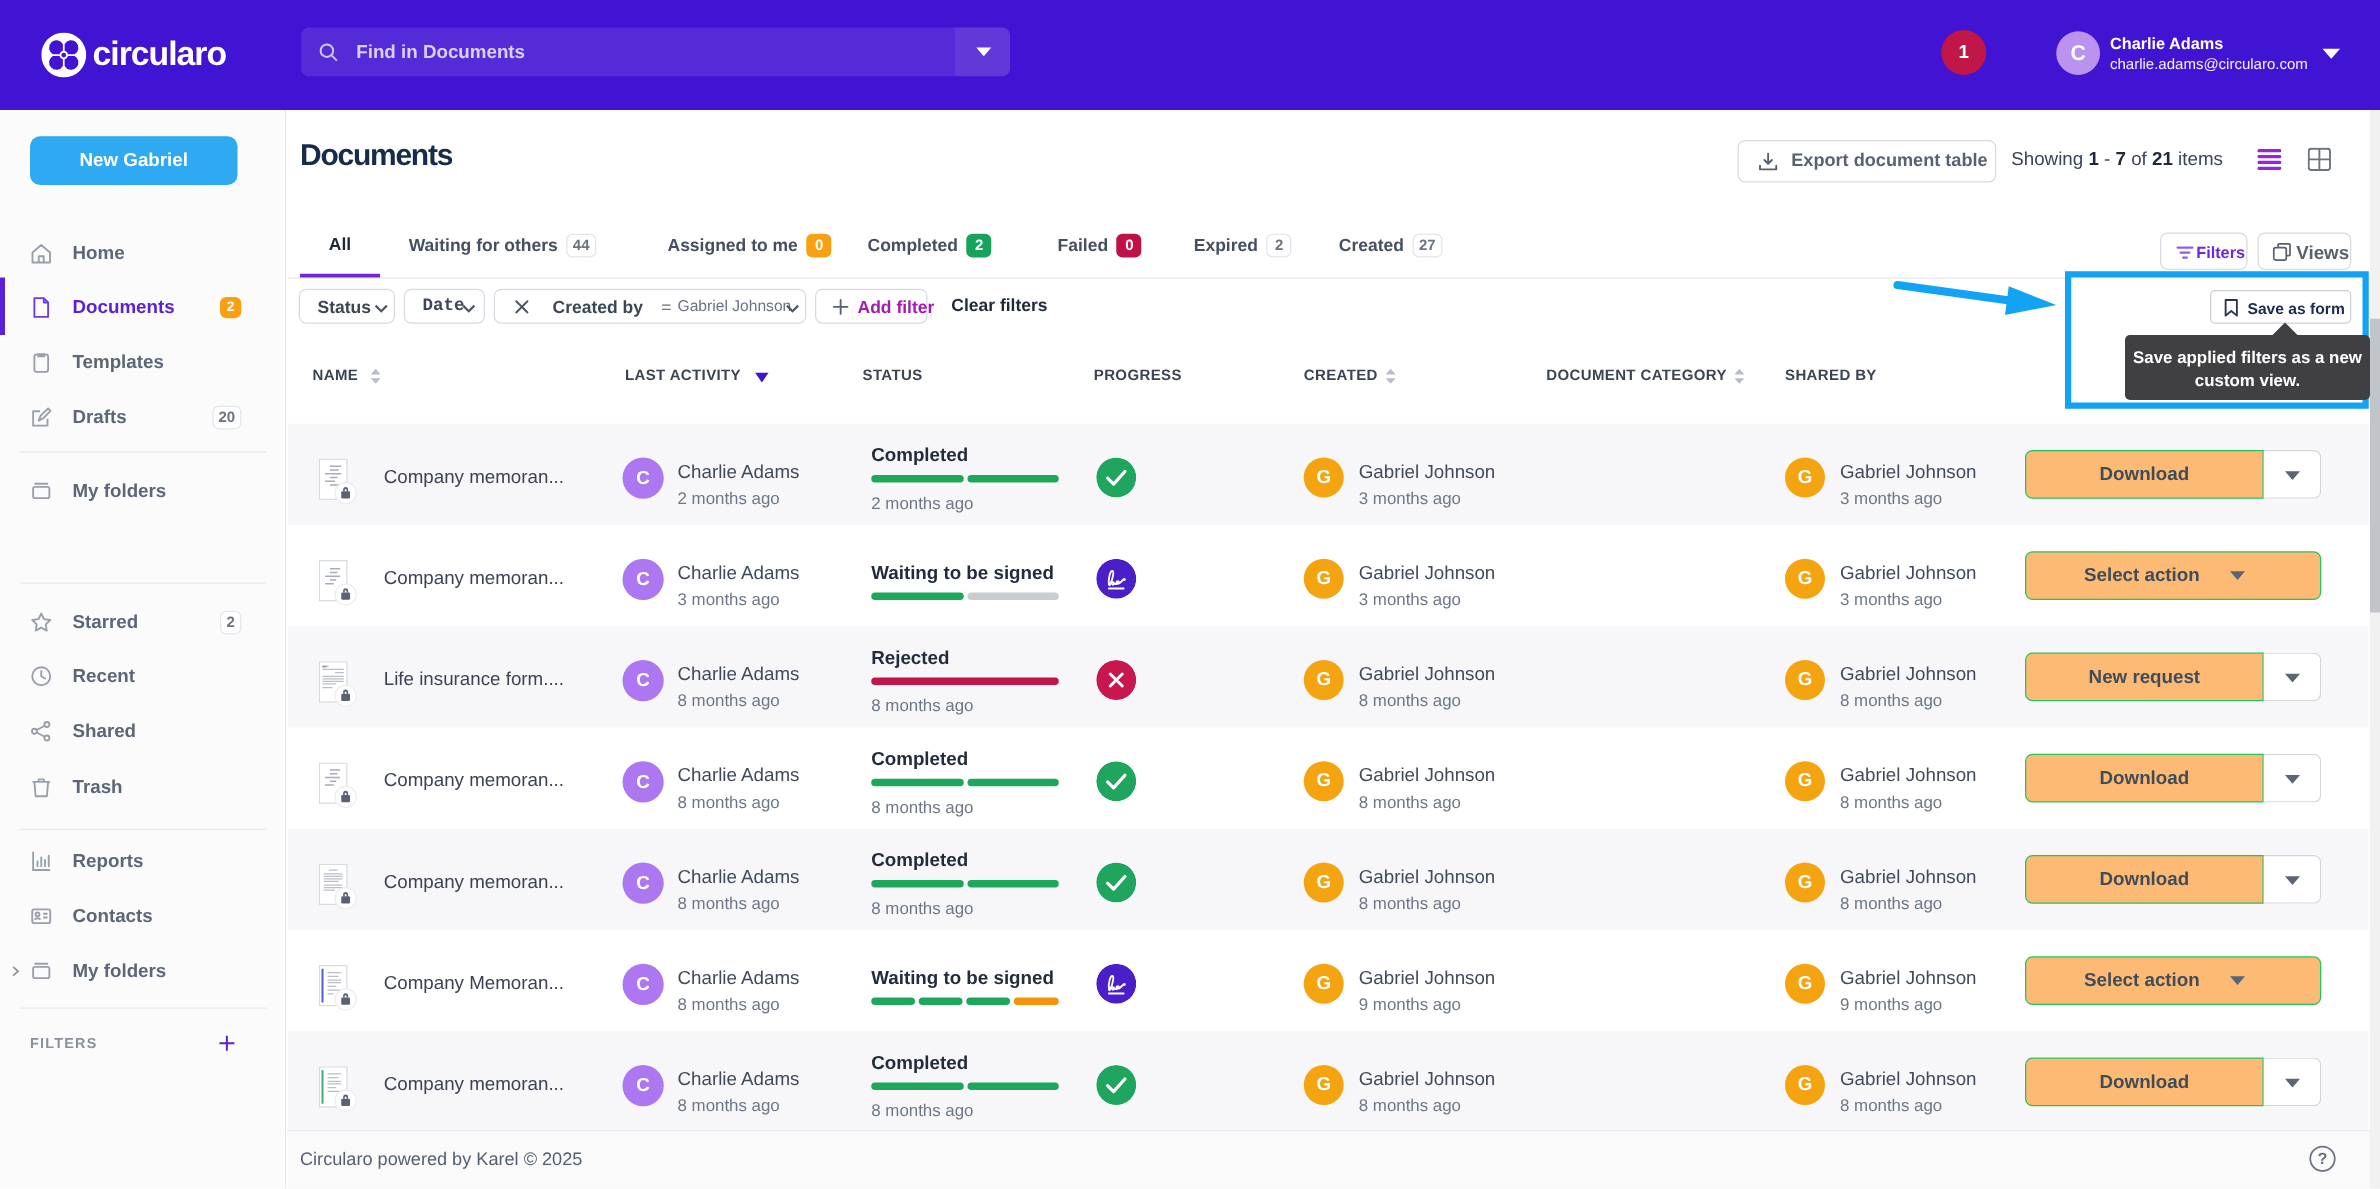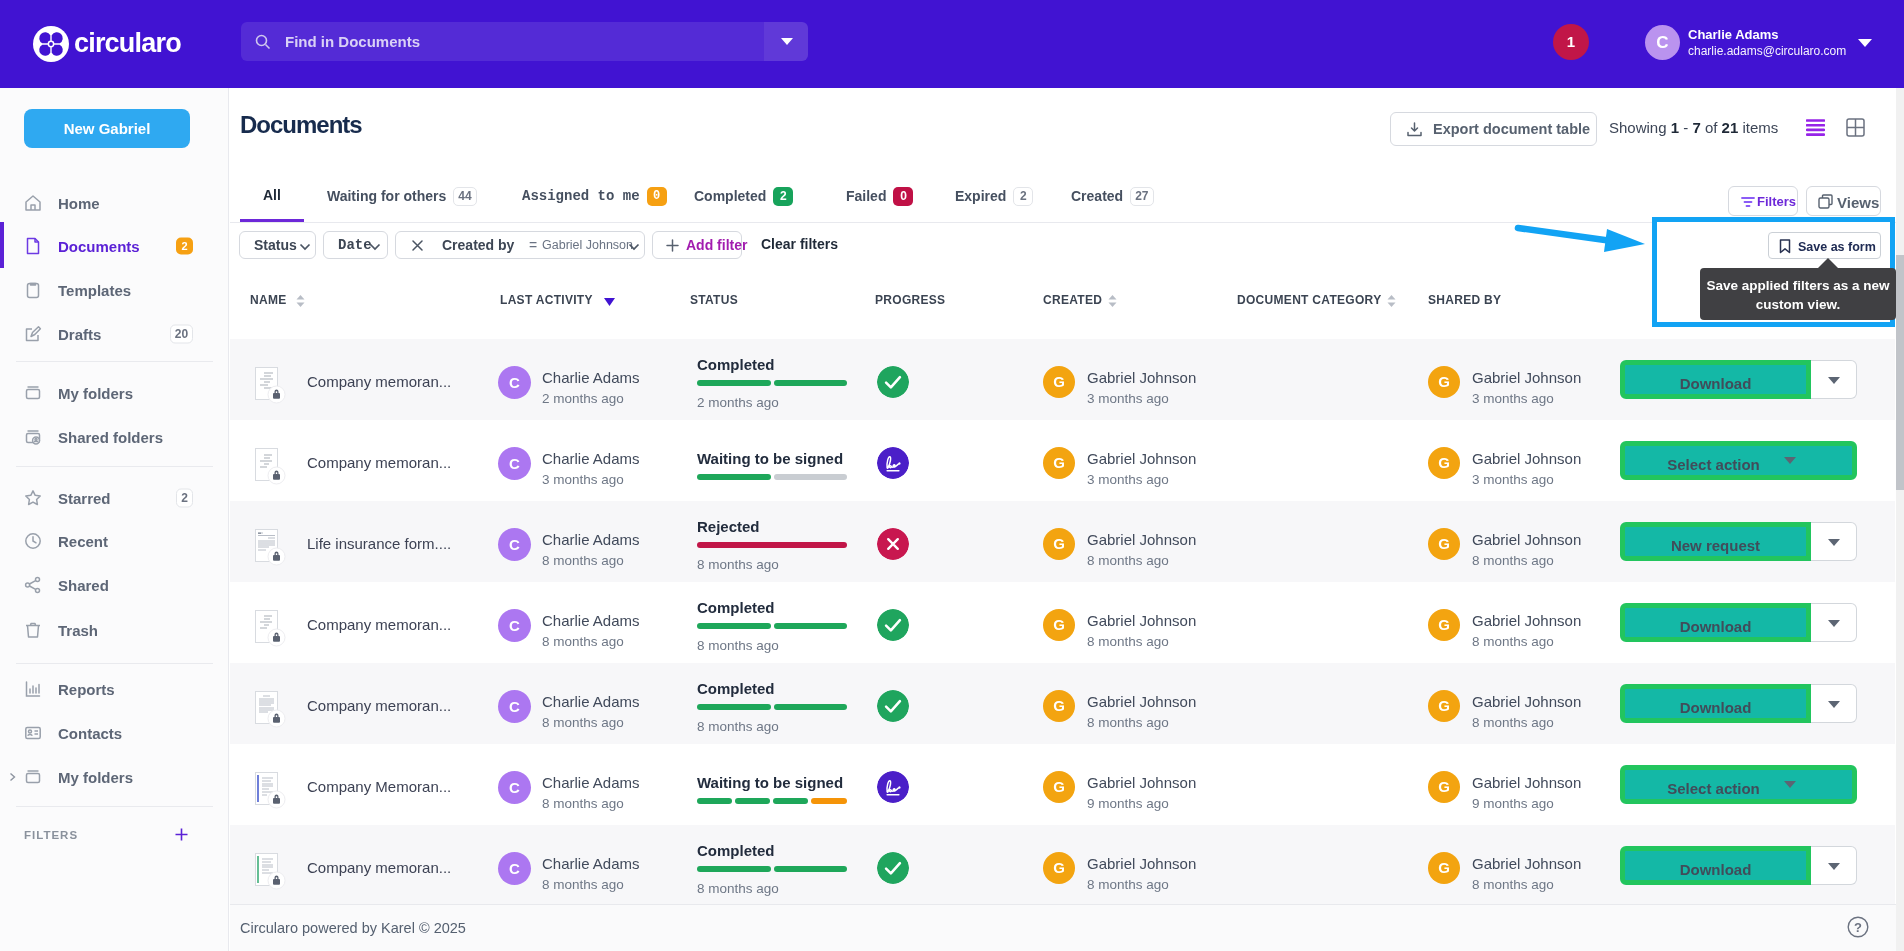--- a/index.html
+++ b/index.html
@@ -40,21 +40,21 @@
 .row.odd { background:#f7f7f9; }
 .docname { position:absolute; left:77px; top:34px; font-size:15px; color:#3d4254; white-space:nowrap; }
 .avatar { position:absolute; border-radius:50%; color:#fff; font-weight:700; text-align:center; }
 .pname { position:absolute; font-size:15px; color:#414a5b; white-space:nowrap; }
 .ptime { position:absolute; font-size:13.5px; color:#6e7786; white-space:nowrap; }
 .sttl { position:absolute; left:467px; font-size:15px; font-weight:700; color:#222c3d; }
 .sttime { position:absolute; left:467px; font-size:13.5px; color:#6e7786; }
 .seg { position:absolute; height:6px; border-radius:3px; background:#1ea75a; }
 .picon { position:absolute; left:647px; top:27px; width:32px; height:32px; border-radius:50%; }
 .act { position:absolute; left:1390px; top:21px; height:39px; }
-.act .main { position:absolute; left:0; top:0; height:39px; border:5px solid #22c55e; background:#14b8a6; border-radius:6px 0 0 6px; font-size:15px; font-weight:700; color:#414c5a; text-align:center; line-height:37px; }
+.act .main { position:absolute; left:0; top:0; height:39px; border:1px solid #22c55e; background:#fdba74; border-radius:6px 0 0 6px; font-size:15px; font-weight:700; color:#414c5a; text-align:center; line-height:37px; }
 .act .drop { position:absolute; top:0; width:46px; height:39px; border:1px solid #d3d7dc; border-left:none; background:#fff; border-radius:0 6px 6px 0; }
 .caret { position:absolute; width:0; height:0; border-left:6px solid transparent; border-right:6px solid transparent; border-top:7px solid #5c6573; }
 
 #footer { position:absolute; left:230px; top:904px; width:1674px; height:47px; background:#fafafb; border-top:1px solid #e8e9ed; }
 #footer .txt { position:absolute; left:10px; top:15px; font-size:14.5px; color:#556070; }
 
 #sbtrack { position:absolute; left:1896px; top:88px; width:8px; height:863px; background:#f1f1f1; }
 #sbthumb { position:absolute; left:1896px; top:255px; width:8px; height:235px; background:#c1c4c9; }
 
 #bluerect { position:absolute; left:1652px; top:217px; width:243px; height:110px; border:5px solid #12a3f4; background:#fff; }
@@ -126,30 +126,20 @@
     <div class="badge-w" style="left:170px;width:23px;">20</div>
   </div>
   <div class="sep" style="top:273px;"></div>
   <div class="sitem" style="top:288px;">
     <svg class="ic" viewBox="0 0 18 18" fill="none" stroke="#99a0ab" stroke-width="1.5" stroke-linejoin="round">
           <rect x="2.5" y="5.5" width="13" height="9" rx="1.5"></rect>
           <path d="M3.5 3 L14.5 3"></path>
         </svg>
     <div class="lbl">My folders</div>
   </div>
-  <div class="sitem" style="top:332px;">
-    <svg class="ic" viewBox="0 0 18 18" fill="none" stroke="#99a0ab" stroke-width="1.5" stroke-linejoin="round">
-          <rect x="2.5" y="5.5" width="13" height="9" rx="1.5"></rect>
-          <path d="M3.5 3 L14.5 3"></path>
-          <circle cx="12" cy="12.5" r="3.4" fill="#fbfbfc"></circle>
-          <circle cx="12" cy="11.6" r="1"></circle>
-          <path d="M10.2 14.2 C10.5 13 13.5 13 13.8 14.2"></path>
-        </svg>
-    <div class="lbl">Shared folders</div>
-  </div>
   <div class="sep" style="top:378px;"></div>
   <div class="sitem" style="top:393px;">
     <svg class="ic" viewBox="0 0 18 18" fill="none" stroke="#99a0ab" stroke-width="1.5" stroke-linejoin="round">
           <path d="M9 1.8 L11.2 6.3 L16.2 7 L12.6 10.5 L13.4 15.5 L9 13.1 L4.6 15.5 L5.4 10.5 L1.8 7 L6.8 6.3 Z"></path>
         </svg>
     <div class="lbl">Starred</div>
     <div class="badge-w" style="left:176px;width:17px;">2</div>
   </div>
   <div class="sitem" style="top:436px;">
     <svg class="ic" viewBox="0 0 18 18" fill="none" stroke="#99a0ab" stroke-width="1.5" stroke-linecap="round">
@@ -235,21 +225,21 @@
     <svg class="abs" style="left:11px;top:7px" width="15" height="15" viewBox="0 0 15 15" fill="none" stroke="#57616f" stroke-width="1.4">
           <rect x="1" y="4" width="10" height="10" rx="1.5"></rect>
           <path d="M4.5 4 L4.5 2 C4.5 1.5 4.8 1 5.5 1 L13 1 C13.6 1 14 1.4 14 2 L14 9.5 C14 10.2 13.5 10.5 13 10.5 L11 10.5"></path>
         </svg>
     <span class="abs" style="left:30px;top:7px;font-size:15px;white-space:nowrap;">Views</span>
   </div>
   <div id="tabs"></div>
   <div class="tab" style="left:33px;color:#1f2937;">All</div>
   <div class="abs" style="left:10px;top:131px;width:64px;height:3px;background:#6d28d9;"></div>
   <div class="tab" style="left:97px;">Waiting for others<span class="tbadge">44</span></div>
-  <div class="tab" style="left:292px;font-family:Liberation Mono, monospace;">Assigned to me<span class="tbadge solid" style="background:#f6a012;">0</span></div>
+  <div class="tab" style="left:304px;">Assigned to me<span class="tbadge solid" style="background:#f6a012;">0</span></div>
   <div class="tab" style="left:464px;">Completed<span class="tbadge solid" style="background:#17a35b;">2</span></div>
   <div class="tab" style="left:616px;">Failed<span class="tbadge solid" style="background:#c01146;">0</span></div>
   <div class="tab" style="left:725px;">Expired<span class="tbadge">2</span></div>
   <div class="tab" style="left:841px;">Created<span class="tbadge">27</span></div>
   <div class="chip" style="left:9px;width:77px;">
     <span class="abs" style="left:14px;top:5px;font-size:14px;">Status</span>
     <svg class="abs" style="left:59px;top:11px" width="12" height="8" viewBox="0 0 12 8" fill="none" stroke="#4b5563" stroke-width="1.7">
           <path d="M1.5 1.5 L6 6 L10.5 1.5"></path>
         </svg>
   </div>

